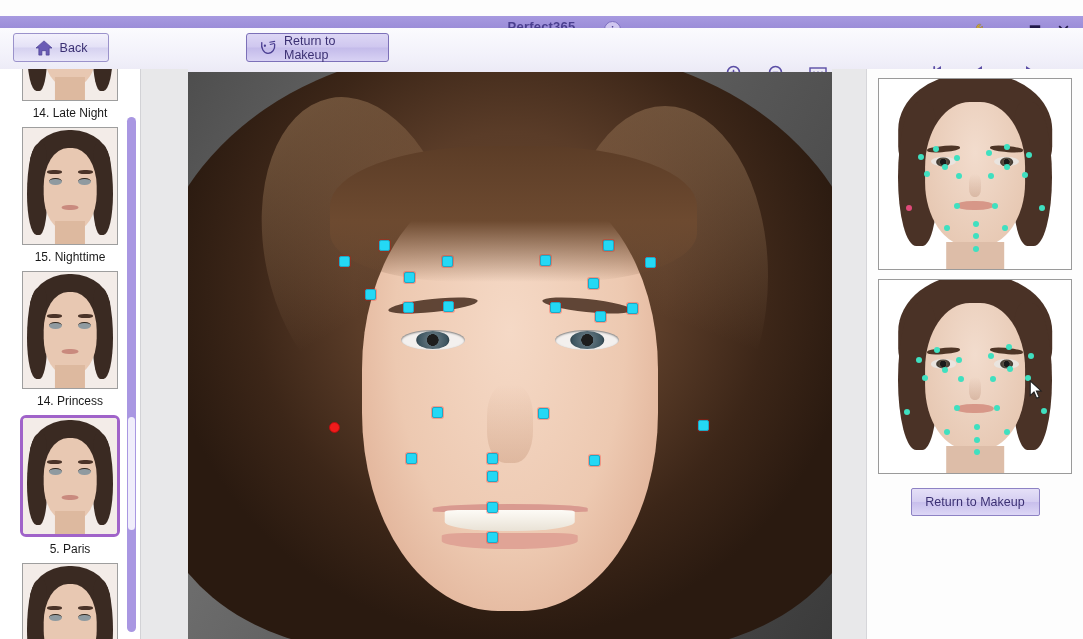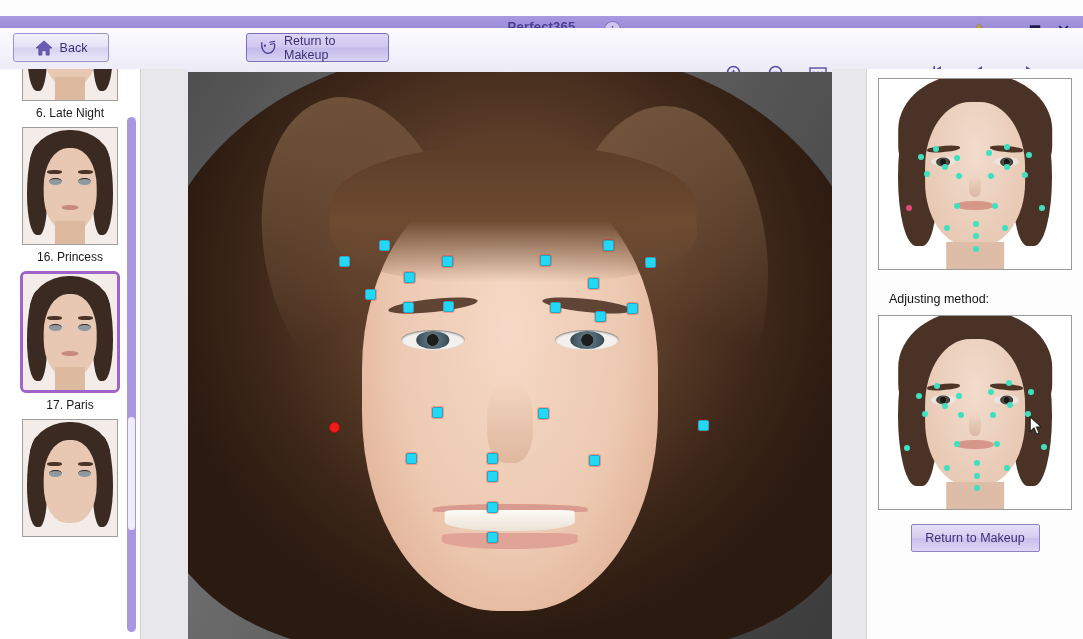--- a/index.html
+++ b/index.html
@@ -384,58 +384,75 @@
       <div class="look-item" style="margin-top:-126px;">
         <div class="look-thumb">
           <div class="mini-face">
             <div class="mf-hairL"></div>
               <div class="mf-hairR"></div>
             <div class="mf-head"></div>
               <div class="mf-neck"></div>
 
           </div>
         </div>
-        <div class="look-label">6. Late Night</div>
-      </div>
-
+        <div class="look-label">14. Late Night</div>
+      </div>
 
       <div class="look-item">
         <div class="look-thumb">
           <div class="mini-face">
             <div class="mf-hair"></div>
               <div class="mf-hairL"></div>
               <div class="mf-hairR"></div>
             <div class="mf-head"></div>
               <div class="mf-neck"></div>
             <div class="mf-brow l"></div>
               <div class="mf-brow r"></div>
             <div class="mf-eye l"></div>
               <div class="mf-eye r"></div>
               <div class="mf-lip"></div>
           </div>
         </div>
-        <div class="look-label">16. Princess</div>
+        <div class="look-label">15. Nighttime</div>
+      </div>
+
+      <div class="look-item">
+        <div class="look-thumb">
+          <div class="mini-face">
+            <div class="mf-hair"></div>
+              <div class="mf-hairL"></div>
+              <div class="mf-hairR"></div>
+            <div class="mf-head"></div>
+              <div class="mf-neck"></div>
+            <div class="mf-brow l"></div>
+              <div class="mf-brow r"></div>
+            <div class="mf-eye l"></div>
+              <div class="mf-eye r"></div>
+              <div class="mf-lip"></div>
+          </div>
+        </div>
+        <div class="look-label">14. Princess</div>
       </div>
 
       <div class="look-item selected">
         <div class="look-thumb">
           <div class="mini-face">
             <div class="mf-hair"></div>
               <div class="mf-hairL"></div>
               <div class="mf-hairR"></div>
             <div class="mf-head"></div>
               <div class="mf-neck"></div>
             <div class="mf-brow l"></div>
               <div class="mf-brow r"></div>
             <div class="mf-eye l"></div>
               <div class="mf-eye r"></div>
               <div class="mf-lip"></div>
           </div>
         </div>
-        <div class="look-label">17. Paris</div>
+        <div class="look-label">5. Paris</div>
       </div>
 
       <div class="look-item">
         <div class="look-thumb">
           <div class="mini-face">
             <div class="mf-hair"></div>
               <div class="mf-hairL"></div>
               <div class="mf-hairR"></div>
             <div class="mf-head"></div>
             <div class="mf-brow l"></div>
@@ -547,21 +564,20 @@
           <div class="gpt" style="left: 78px; top: 127px;"></div>
           <div class="gpt" style="left: 116px; top: 127px;"></div>
           <div class="gpt" style="left: 68px; top: 149px;"></div>
           <div class="gpt" style="left: 97px; top: 145px;"></div>
           <div class="gpt" style="left: 126px; top: 149px;"></div>
           <div class="gpt" style="left: 97px; top: 157px;"></div>
           <div class="gpt" style="left: 97px; top: 170px;"></div>
         </div>
     </div>
 
-    <div class="rp-label2" style="margin-top:22px;">Adjusting method:</div>
 
     <div class="rp-frame f2">
       <div class="rf-face">
         <div class="rf-hair"></div>
           <div class="rf-hairL"></div>
           <div class="rf-hairR"></div>
         <div class="rf-head"></div>
           <div class="rf-neck"></div>
         <div class="rf-brow l"></div>
           <div class="rf-brow r"></div>

